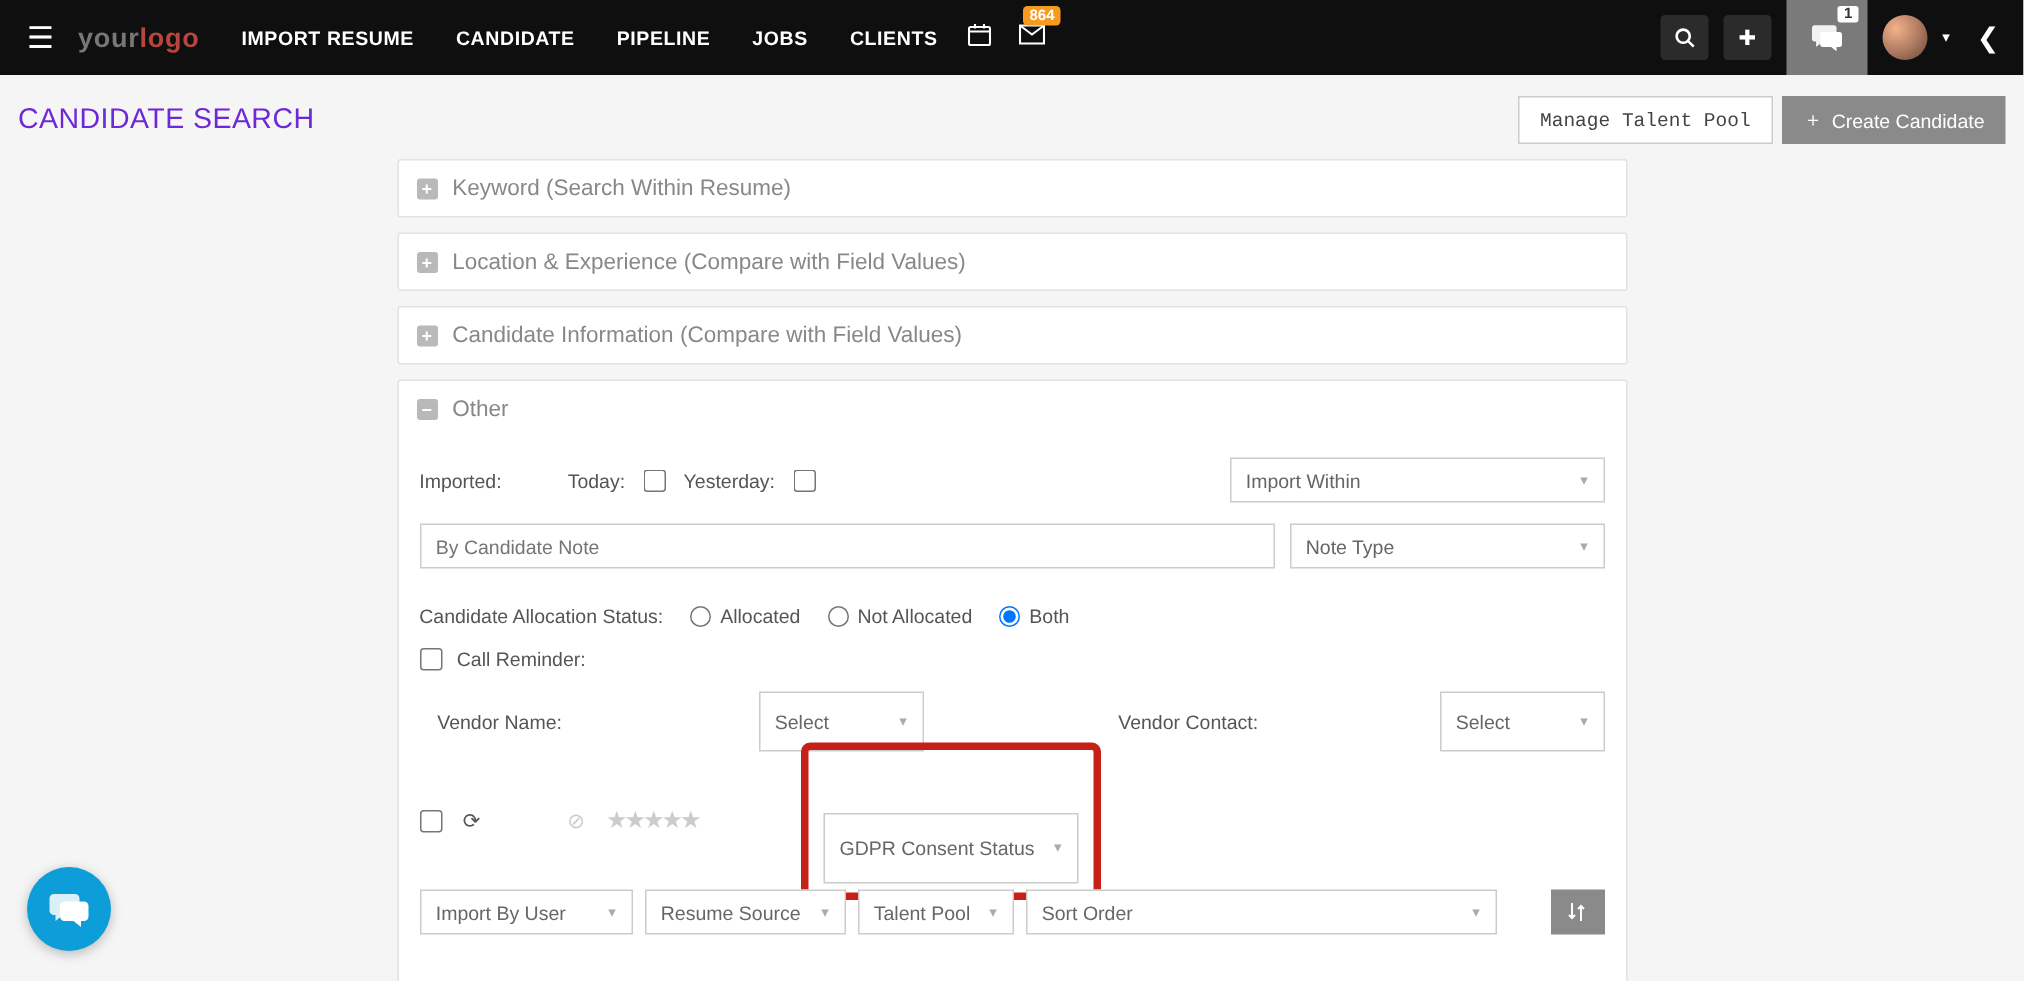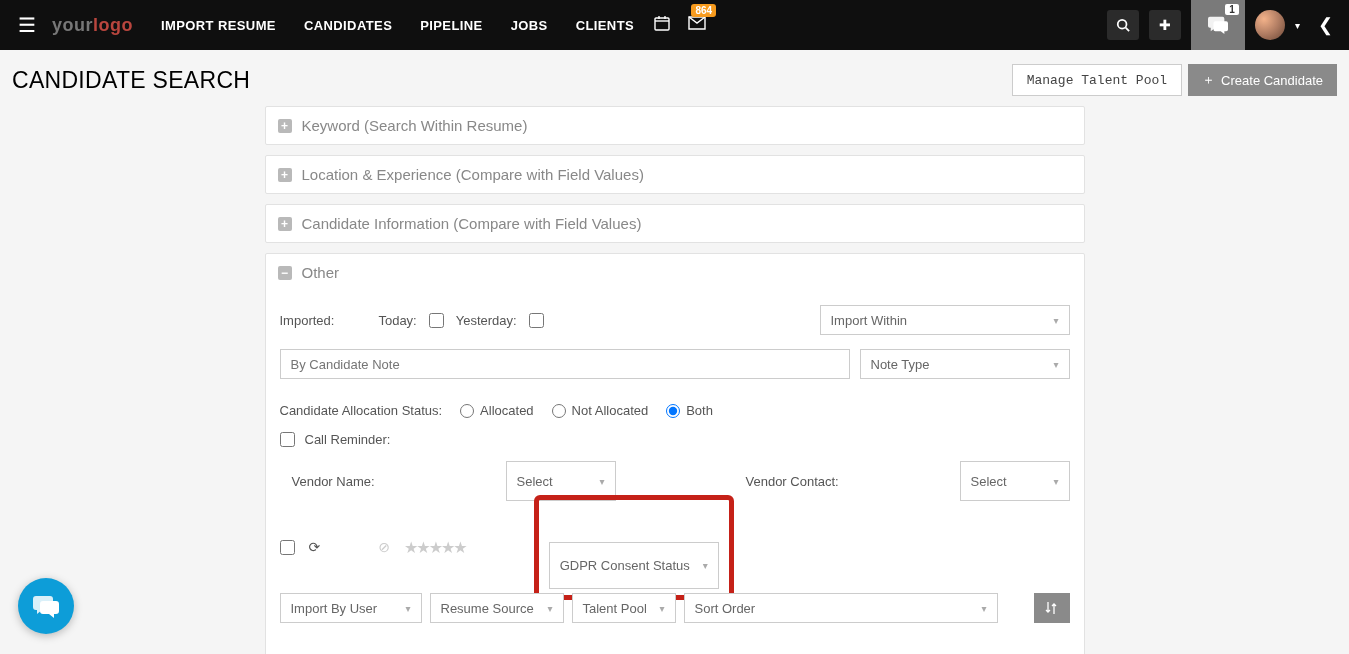--- a/index.html
+++ b/index.html
@@ -18,21 +18,21 @@
   .topbar-right { margin-left: auto; display: flex; align-items: center; gap: 10px; }
   .icon-btn { width: 32px; height: 30px; background: #2b2b2b; color: #fff; display: flex; align-items: center; justify-content: center; border-radius: 3px; cursor: pointer; font-size: 14px; }
   .chat-box { width: 54px; height: 50px; background: #7a7a7a; display: flex; align-items: center; justify-content: center; color: #fff; position: relative; font-size: 20px; cursor: pointer; }
   .chat-badge { position: absolute; top: 4px; right: 6px; background: #fff; color: #333; font-size: 10px; padding: 0 4px; border-radius: 2px; font-weight: 700; }
   .avatar { width: 30px; height: 30px; border-radius: 50%; background: radial-gradient(circle at 30% 30%, #f3b28a, #b17d63, #6a4636); cursor: pointer; }
   .caret-down { color: #fff; font-size: 10px; cursor: pointer; }
   .collapse-right { color: #fff; font-size: 18px; cursor: pointer; padding: 0 8px; }
 
   
   .page-header { display: flex; align-items: center; padding: 14px 12px 10px 12px; }
-  .page-title { font-size: 23px; color: #000000; font-weight: 400; letter-spacing: .3px; }
+  .page-title { font-size: 19px; color: #6d28d9; font-weight: 400; letter-spacing: .3px; }
   .header-actions { margin-left: auto; display: flex; gap: 6px; }
   .btn-outline { background: #fff; border: 1px solid #ccc; padding: 7px 14px; font-size: 13px; color: #444; cursor: pointer; font-family: Liberation Mono, monospace; }
   .btn-primary { background: #8a8a8a; color: #fff; border: none; padding: 7px 14px; font-size: 13px; cursor: pointer; display: flex; align-items: center; gap: 6px; }
 
   
   .panels { width: 820px; margin: 0 auto; }
   .panel { background: #fff; border: 1px solid #e2e2e2; border-radius: 2px; margin-bottom: 10px; }
   .panel-head { display: flex; align-items: center; gap: 10px; padding: 10px 12px; cursor: pointer; }
   .expand-icon { width: 14px; height: 14px; background: #b9b9b9; color: #fff; display: flex; align-items: center; justify-content: center; font-size: 12px; font-weight: 700; border-radius: 2px; }
   .panel-title { color: #888; font-size: 15px; }
@@ -81,21 +81,21 @@
 </head>
 <body>
 
 <div class="topbar">
   <div class="hamburger">☰</div>
   <div class="logo">
     <span class="l1">your</span><span class="l2">logo</span>
   </div>
   <div class="nav">
     <a href="#">IMPORT RESUME</a>
-    <a href="#">CANDIDATES</a>
+    <a href="#">CANDIDATE</a>
     <a href="#">PIPELINE</a>
     <a href="#">JOBS</a>
     <a href="#">CLIENTS</a>
   </div>
   <div class="nav-icons">
     <span class="nav-icon">
       <svg width="16" height="16" viewBox="0 0 16 16" fill="currentColor">
           <rect x="1" y="3" width="14" height="12" rx="1" stroke="currentColor" stroke-width="1.4" fill="none"></rect>
           <line x1="1" y1="6" x2="15" y2="6" stroke="currentColor" stroke-width="1.4"></line>
           <line x1="5" y1="1" x2="5" y2="4" stroke="currentColor" stroke-width="1.4"></line>

